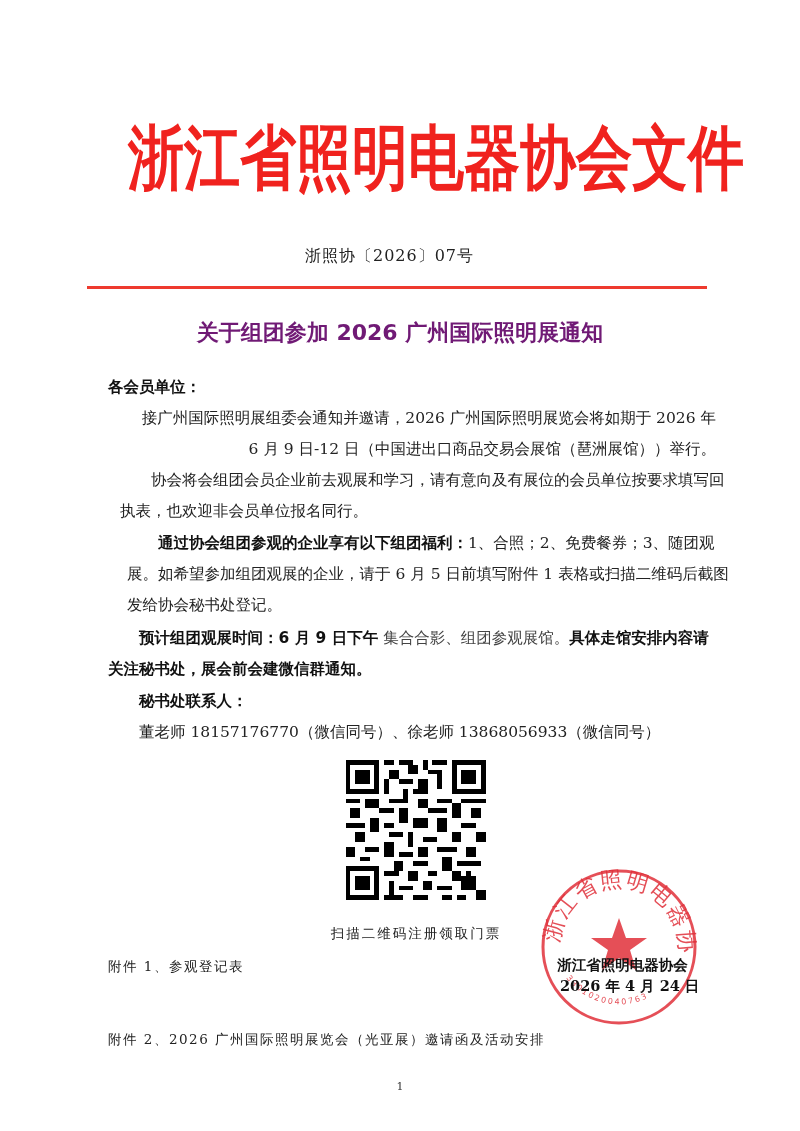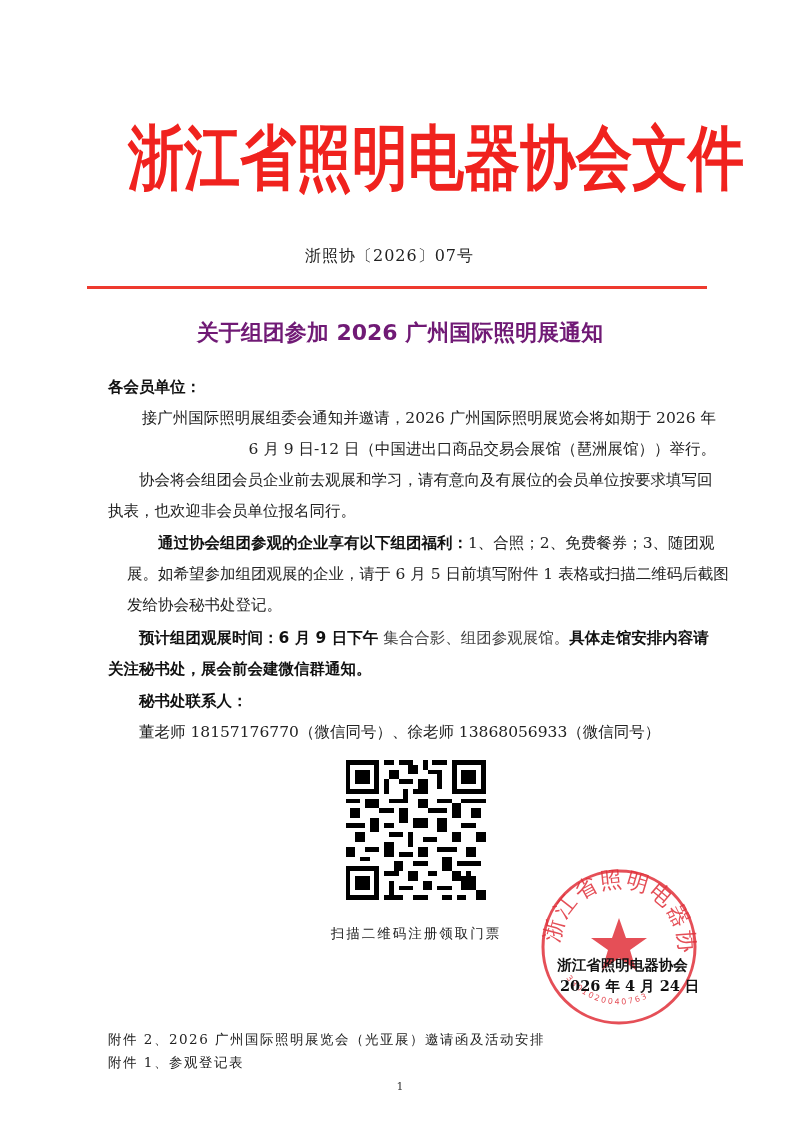--- a/index.html
+++ b/index.html
@@ -32,21 +32,21 @@
 <div class="abs header-title">浙江省照明电器协会文件</div>
 <div class="abs doc-number">浙照协〔2026〕07号</div>
 <div class="abs red-rule"></div>
 
 <div class="abs doc-title">关于组团参加 2026 广州国际照明展通知</div>
 
 <div class="abs para bold" style="top:372px;">各会员单位：</div>
 
 <div class="abs para indent" style="top:403px;text-align:right;">接广州国际照明展组委会通知并邀请，2026 广州国际照明展览会将如期于 2026 年 6 月 9 日-12 日（中国进出口商品交易会展馆（琶洲展馆））举行。</div>
 
-<div class="abs para indent" style="top:465px;">协会将会组团会员企业前去观展和学习，请有意向及有展位的会员单位按要求填写回执表，也欢迎非会员单位报名同行。</div>
+<div class="abs para indent" style="top:465px;margin-left:12px;">协会将会组团会员企业前去观展和学习，请有意向及有展位的会员单位按要求填写回执表，也欢迎非会员单位报名同行。</div>
 
 <div class="abs para indent" style="top:528px;margin-left:19px;">
   <span class="bold">通过协会组团参观的企业享有以下组团福利：</span><span>1、合照；2、免费餐券；3、随团观展。如希望参加组团观展的企业，请于 6 月 5 日前填写附件 1 表格或扫描二维码后截图发给协会秘书处登记。</span>
 </div>
 
 <div class="abs para indent" style="top:623px;">
   <span class="bold">预计组团观展时间：6 月 9 日下午</span><span class="muted"> 集合合影、组团参观展馆。</span><span class="bold">具体走馆安排内容请关注秘书处，展会前会建微信群通知。</span>
 </div>
 
 <div class="abs para indent bold" style="top:686px;">秘书处联系人：</div>
@@ -145,16 +145,16 @@
   </text>
   <polygon points="79,50 86,70 107,70 90,82 96,102 79,90 62,102 68,82 51,70 72,70" fill="#e0303a" opacity="0.85"></polygon>
   <text font-family="DejaVu Sans, sans-serif" font-size="8" fill="#e0303a" opacity="0.85" letter-spacing="2">
     <textPath href="#serialPath" startOffset="8%">3301020040763</textPath>
   </text>
 </svg>
 
 <div class="abs sig-org">浙江省照明电器协会</div>
 <div class="abs sig-date">2026 年 4 月 24 日</div>
 
-<div class="abs attach" style="top:1054px;">附件 1、参观登记表</div>
+<div class="abs attach" style="top:958px;">附件 1、参观登记表</div>
 <div class="abs attach" style="top:1031px;">附件 2、2026 广州国际照明展览会（光亚展）邀请函及活动安排</div>
 
 <div class="abs page-num">1</div>
 
 </body></html>

